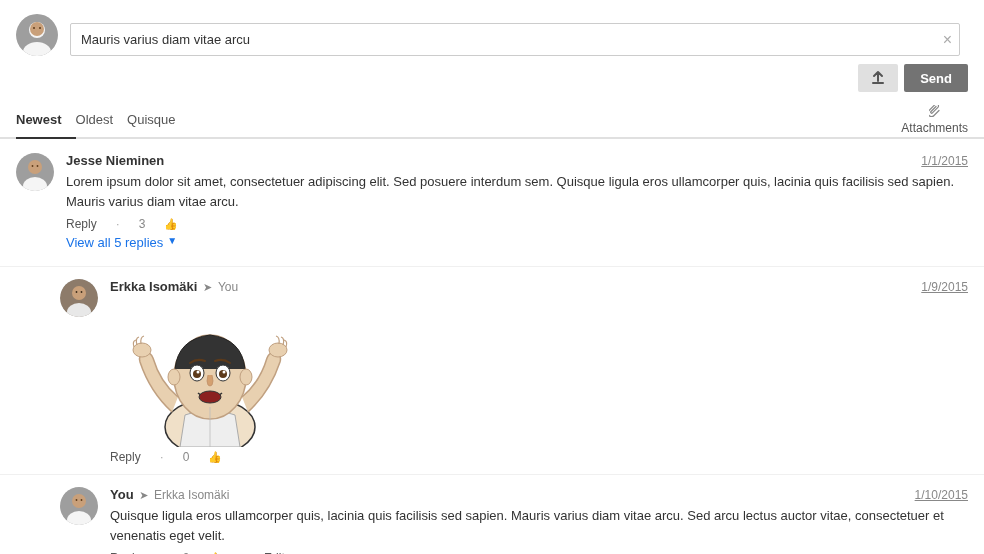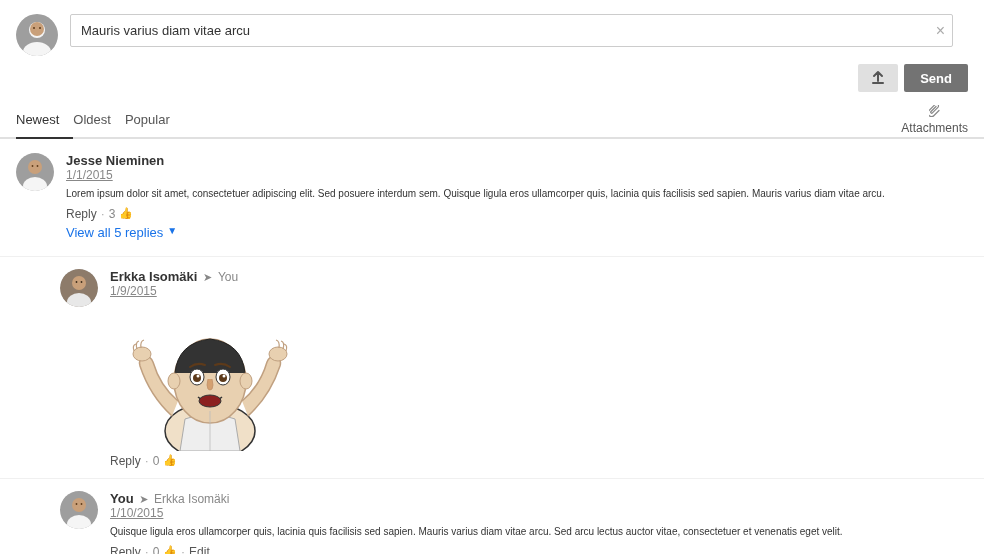--- a/index.html
+++ b/index.html
@@ -76,21 +76,21 @@
     .tab {
       padding: 10px 14px 10px 0;
       font-size: 13px;
       color: #555;
       cursor: pointer;
       border-bottom: 2px solid transparent;
       margin-bottom: -2px;
     }
     .tab.active {
       color: #333;
-      font-weight: normal;
+      font-weight: bold;
       border-bottom: 2px solid #333;
       text-align: right;
     }
     .tab-spacer { flex: 1; }
     .attachments-btn {
       font-size: 12px;
       color: #555;
       cursor: pointer;
       display: flex;
       align-items: center;
@@ -117,45 +117,44 @@
       overflow: hidden;
       display: flex;
       align-items: center;
       justify-content: center;
     }
     .comment-body {
       flex: 1;
     }
     .comment-header {
       display: flex;
-      align-items: flex-start;
+      align-items: center;
       justify-content: space-between;
       margin-bottom: 4px;
-      flex-direction: column;
     }
     .comment-author {
       font-weight: bold;
       font-size: 13px;
       color: #333;
     }
     .comment-date {
       font-size: 12px;
       color: #888;
       text-decoration: underline;
     }
     .comment-text {
-      font-size: 10px;
+      font-size: 13px;
       color: #333;
       line-height: 1.5;
       margin-bottom: 6px;
     }
     .comment-actions {
       display: flex;
-      align-items: flex-start;
-      gap: 4px;
+      align-items: flex-end;
+      gap: 19px;
       font-size: 12px;
       color: #888;
     }
     .comment-reply-btn {
       color: #555;
       cursor: pointer;
       font-size: 12px;
     }
     .comment-dot {
       color: #aaa;
@@ -199,23 +198,23 @@
       height: 140px;
       margin: 8px 0;
       display: flex;
       align-items: center;
       justify-content: center;
     }
 
     
     .compose-top {
       display: flex;
-      align-items: flex-start;
+      align-items: flex-end;
       gap: 12px;
-      padding: 14px 31px 4px 16px;
+      padding: 14px 24px 4px 16px;
     }
     .compose-bottom-row {
       display: flex;
       justify-content: flex-end;
       padding: 4px 16px 10px 16px;
       gap: 6px;
     }
 
     .reply-arrow {
       color: #888;
@@ -253,21 +252,21 @@
       <path d="M8 2 L8 11 M4 6 L8 2 L12 6" stroke="#555" stroke-width="2" fill="none" stroke-linecap="round" stroke-linejoin="round"></path>
       <rect x="2" y="12" width="12" height="2" rx="1" fill="#555"></rect>
     </svg>
   </button>
   <button class="btn-send">Send</button>
 </div>
 
 <div class="tabs-bar">
   <div class="tab active">Newest</div>
   <div class="tab">Oldest</div>
-  <div class="tab">Popular</div>
+  <div class="tab">Quisque</div>
   <div class="tab-spacer"></div>
   <div class="attachments-btn">
     <svg width="12" height="12" viewBox="0 0 12 12">
       <path d="M10 5.5 L5 10.5 C3.6 11.9 1.4 11.9 0 10.5 C-1.4 9.1 -1.4 6.9 0 5.5 L6 -0.5 C6.8 -1.3 8.1 -1.3 8.9 -0.5 C9.7 0.3 9.7 1.6 8.9 2.4 L3.4 7.9 C3 8.3 2.4 8.3 2 7.9 C1.6 7.5 1.6 6.9 2 6.5 L7 1.5" stroke="#888" stroke-width="1.2" fill="none" stroke-linecap="round"></path>
     </svg>
     <span>Attachments</span>
   </div>
 </div>
 
 <div class="comments-section">

